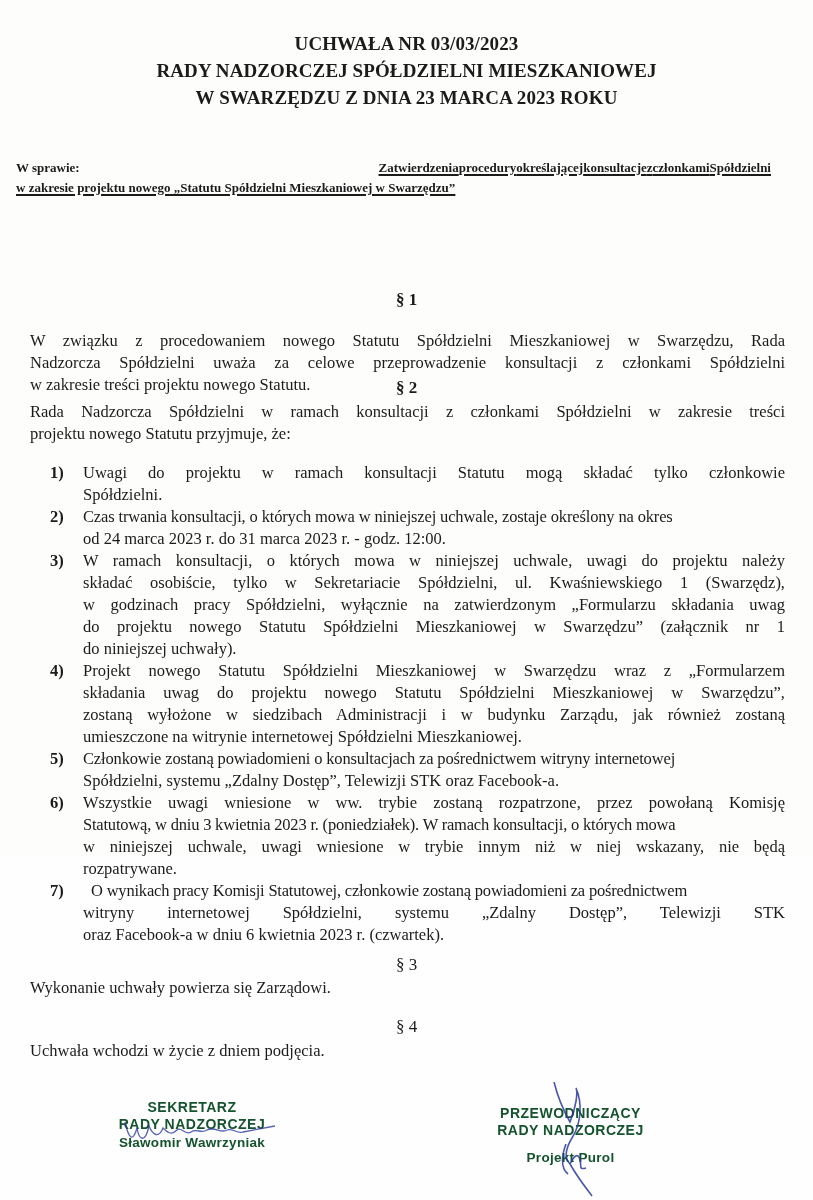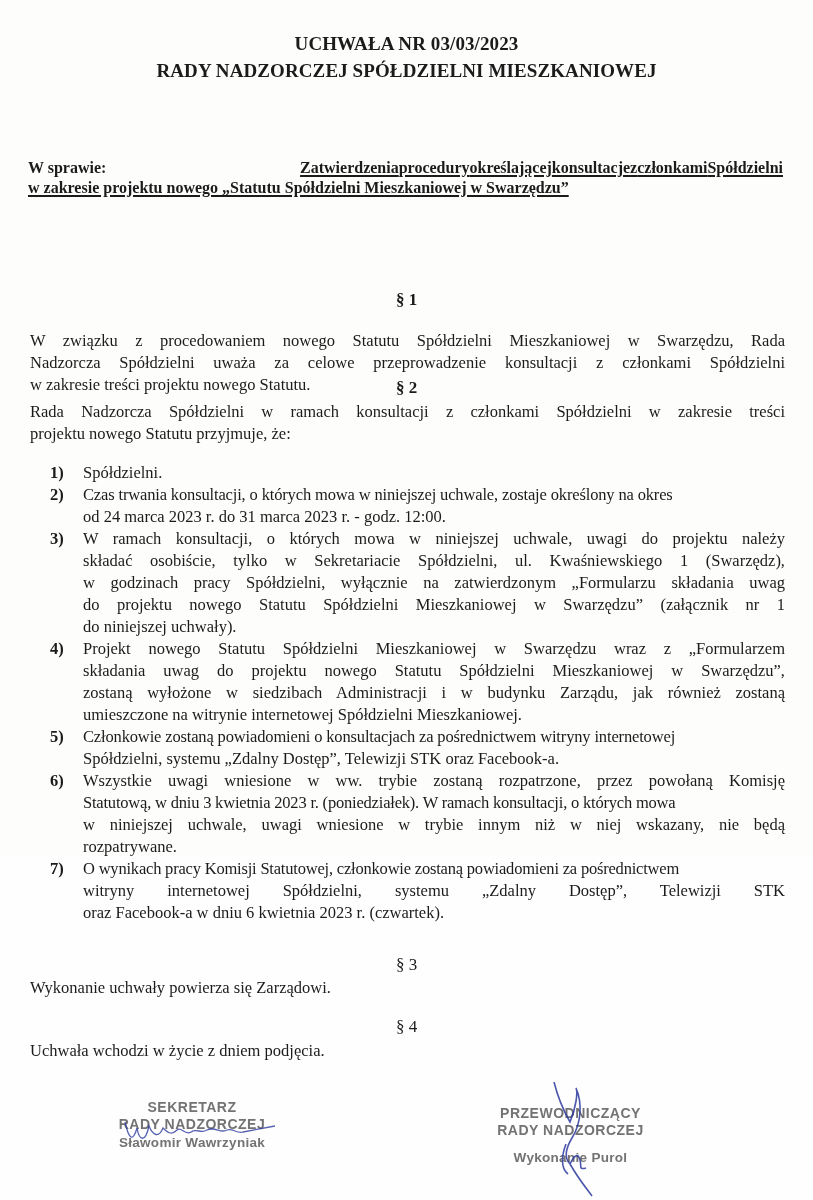--- a/index.html
+++ b/index.html
@@ -29,24 +29,24 @@
       text-align: center;
       font-weight: bold;
       font-size: 19px;
       line-height: 27px;
       letter-spacing: 0.1px;
     }
     .header div { white-space: nowrap; }
     .subject {
       position: absolute;
       top: 158px;
-      left: 28px;
+      left: 16px;
       width: 755px;
       font-weight: bold;
-      font-size: 16px;
+      font-size: 13px;
       line-height: 20px;
     }
     .subject .line1 {
       display: flex;
       justify-content: space-between;
       white-space: nowrap;
     }
     .subject .line1 .lead { margin-right: 10px; }
     .subject .u {
       text-decoration: underline;
@@ -115,21 +115,21 @@
       white-space: nowrap;
     }
     .list .ll {
       display: block;
       white-space: nowrap;
     }
     .sig {
       position: absolute;
       font-family: "Liberation Sans", "DejaVu Sans", sans-serif;
       font-weight: bold;
-      color: #737373;
+      color: #14532d;
       font-size: 14px;
       line-height: 17px;
       text-align: center;
       letter-spacing: 0.5px;
     }
     .sig .name {
       font-size: 13.5px;
       letter-spacing: 0.3px;
       margin-top: 6px;
     }
@@ -139,20 +139,21 @@
     }
   </style>
 </head>
 <body>
 
 <div class="page">
 
   <div class="header">
     <div>UCHWAŁA NR 03/03/2023</div>
     <div>RADY NADZORCZEJ SPÓŁDZIELNI MIESZKANIOWEJ</div>
+    <div>W SWARZĘDZU Z DNIA 23 MARCA 2023 ROKU</div>
   </div>
 
   <div class="subject">
     <div class="line1">
       <span class="lead">W sprawie:</span>
       <span class="u" style="display:flex;justify-content:flex-end;">
         <span>Zatwierdzenia</span>
         <span>procedury</span>
         <span>określającej</span>
         <span>konsultacje</span>
@@ -173,20 +174,21 @@
 
   <div class="para-mark" style="top:378px;">§ 2</div>
   <div class="text-block justify" style="top:401px;">
     <span class="jl">Rada Nadzorcza Spółdzielni w ramach konsultacji z członkami Spółdzielni w zakresie treści</span>
     <span class="ll">projektu nowego Statutu przyjmuje, że:</span>
   </div>
 
   <ol class="list" style="top:462px;">
     <li>
       <span class="num">1)</span>
+      <span class="jl" style="text-align:justify;text-align-last:justify;display:block;">Uwagi do projektu w ramach konsultacji Statutu mogą składać tylko członkowie</span>
       <span class="ll">Spółdzielni.</span>
     </li>
     <li>
       <span class="num">2)</span>
       <span class="ll" style="letter-spacing:-0.15px;">Czas trwania konsultacji, o których mowa w niniejszej uchwale, zostaje określony na okres</span>
       <span class="ll">od 24 marca 2023 r. do 31 marca 2023 r. - godz. 12:00.</span>
     </li>
     <li>
       <span class="num">3)</span>
       <span class="jl" style="text-align:justify;text-align-last:justify;display:block;">W ramach konsultacji, o których mowa w niniejszej uchwale, uwagi do projektu należy</span>
@@ -209,21 +211,21 @@
     </li>
     <li>
       <span class="num">6)</span>
       <span class="jl" style="text-align:justify;text-align-last:justify;display:block;">Wszystkie uwagi wniesione w ww. trybie zostaną rozpatrzone, przez powołaną Komisję</span>
       <span class="ll" style="letter-spacing:-0.2px;">Statutową, w dniu 3 kwietnia 2023 r. (poniedziałek). W ramach konsultacji, o których mowa</span>
       <span class="jl" style="text-align:justify;text-align-last:justify;display:block;">w niniejszej uchwale, uwagi wniesione w trybie innym niż w niej wskazany, nie będą</span>
       <span class="ll">rozpatrywane.</span>
     </li>
     <li>
       <span class="num">7)</span>
-      <span class="ll" style="letter-spacing:-0.2px;">O wynikach pracy Komisji Statutowej, członkowie zostaną powiadomieni za pośrednictwem</span>
+      <span class="ll" style="letter-spacing:-0.2px;margin-left:8px;">O wynikach pracy Komisji Statutowej, członkowie zostaną powiadomieni za pośrednictwem</span>
       <span class="jl" style="text-align:justify;text-align-last:justify;display:block;">witryny internetowej Spółdzielni, systemu „Zdalny Dostęp”, Telewizji STK</span>
       <span class="ll">oraz Facebook-a w dniu 6 kwietnia 2023 r. (czwartek).</span>
     </li>
   </ol>
 
   <div class="para-mark" style="top:955px;font-weight:normal;">§ 3</div>
   <div class="text-block" style="top:977px;">Wykonanie uchwały powierza się Zarządowi.</div>
 
   <div class="para-mark" style="top:1017px;font-weight:normal;">§ 4</div>
   <div class="text-block" style="top:1040px;">Uchwała wchodzi w życie z dniem podjęcia.</div>
@@ -233,19 +235,19 @@
     <div>RADY NADZORCZEJ</div>
     <div class="name" style="margin-top:1px;">Sławomir Wawrzyniak</div>
   </div>
   <svg class="scribble" style="left:115px; top:1110px;" width="170" height="40" viewBox="0 0 170 40">
     <path d="M10 12 C14 30, 18 32, 22 18 C24 30, 30 34, 34 16 C38 26, 44 28, 48 18 C52 22, 56 26, 62 20 C66 16, 70 26, 76 22 C82 18, 86 24, 92 20 C100 16, 106 24, 112 20 C118 18, 122 24, 128 22 L160 16" fill="none" stroke="#2b3a9e" stroke-width="1.3" opacity="0.8"></path>
   </svg>
 
   <div class="sig" style="left:483px; top:1105px; width:175px;">
     <div>PRZEWODNICZĄCY</div>
     <div>RADY NADZORCZEJ</div>
-    <div class="name" style="margin-top:10px;">Wykonanie Purol</div>
+    <div class="name" style="margin-top:10px;">Projekt Purol</div>
   </div>
   <svg class="scribble" style="left:548px; top:1078px;" width="60" height="122" viewBox="0 0 60 122">
     <path d="M6 4 C10 20, 14 30, 22 44 C28 30, 30 14, 28 10 C34 24, 34 44, 24 60 C18 70, 16 80, 22 86 C26 78, 30 74, 32 82 C34 88, 30 92, 38 90 M18 66 C14 76, 12 90, 20 96 M22 86 C30 100, 38 110, 44 118" fill="none" stroke="#2b3a9e" stroke-width="1.6" opacity="0.85"></path>
   </svg>
 
 </div>
 
 </body></html>

